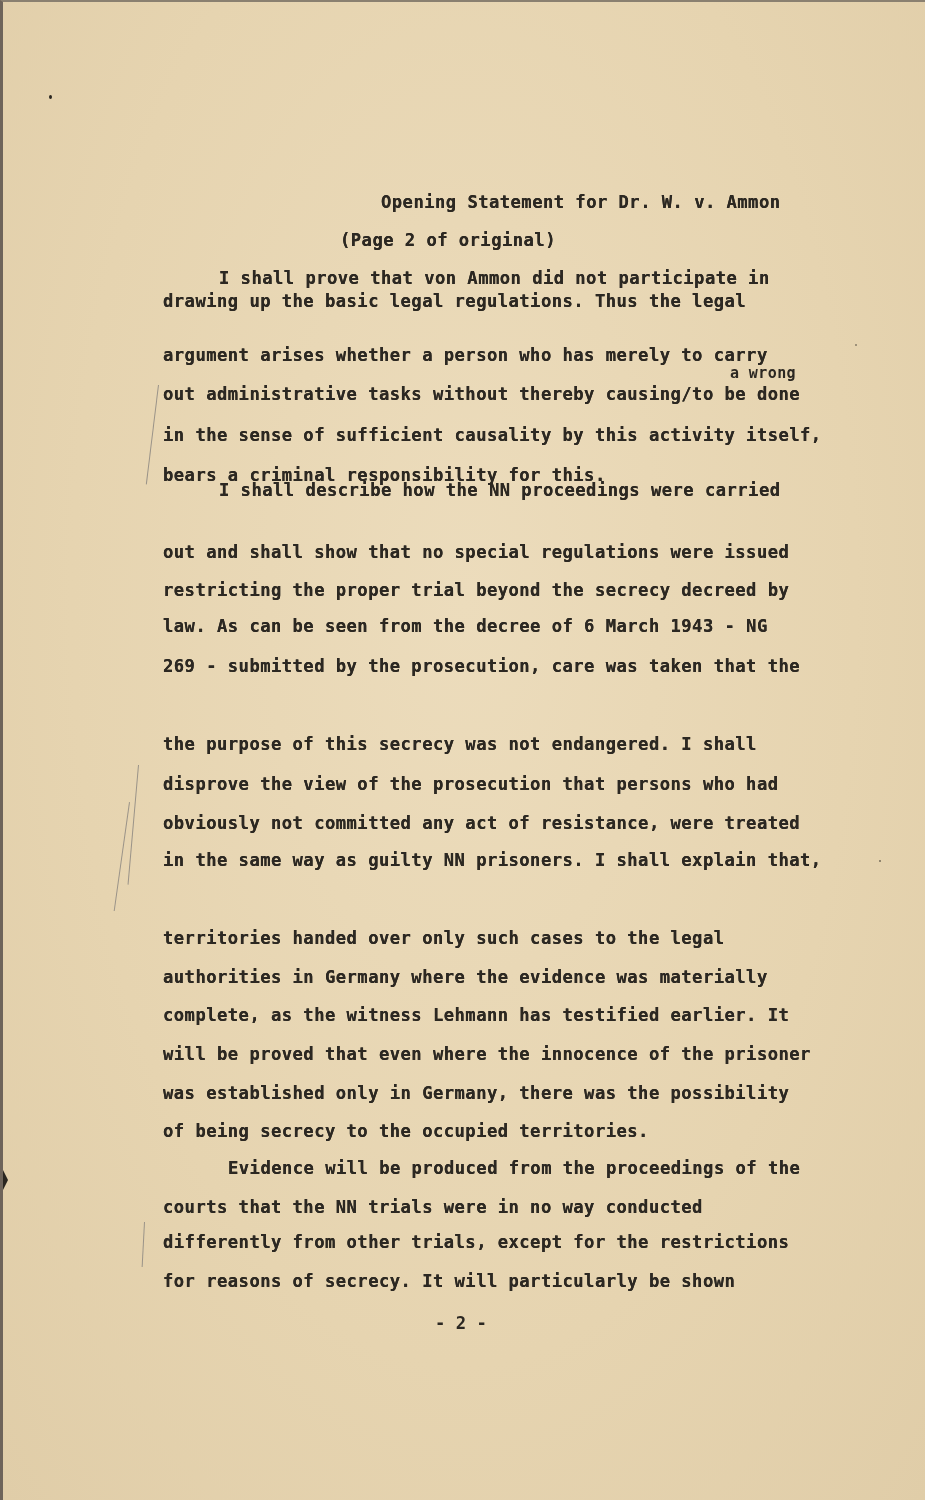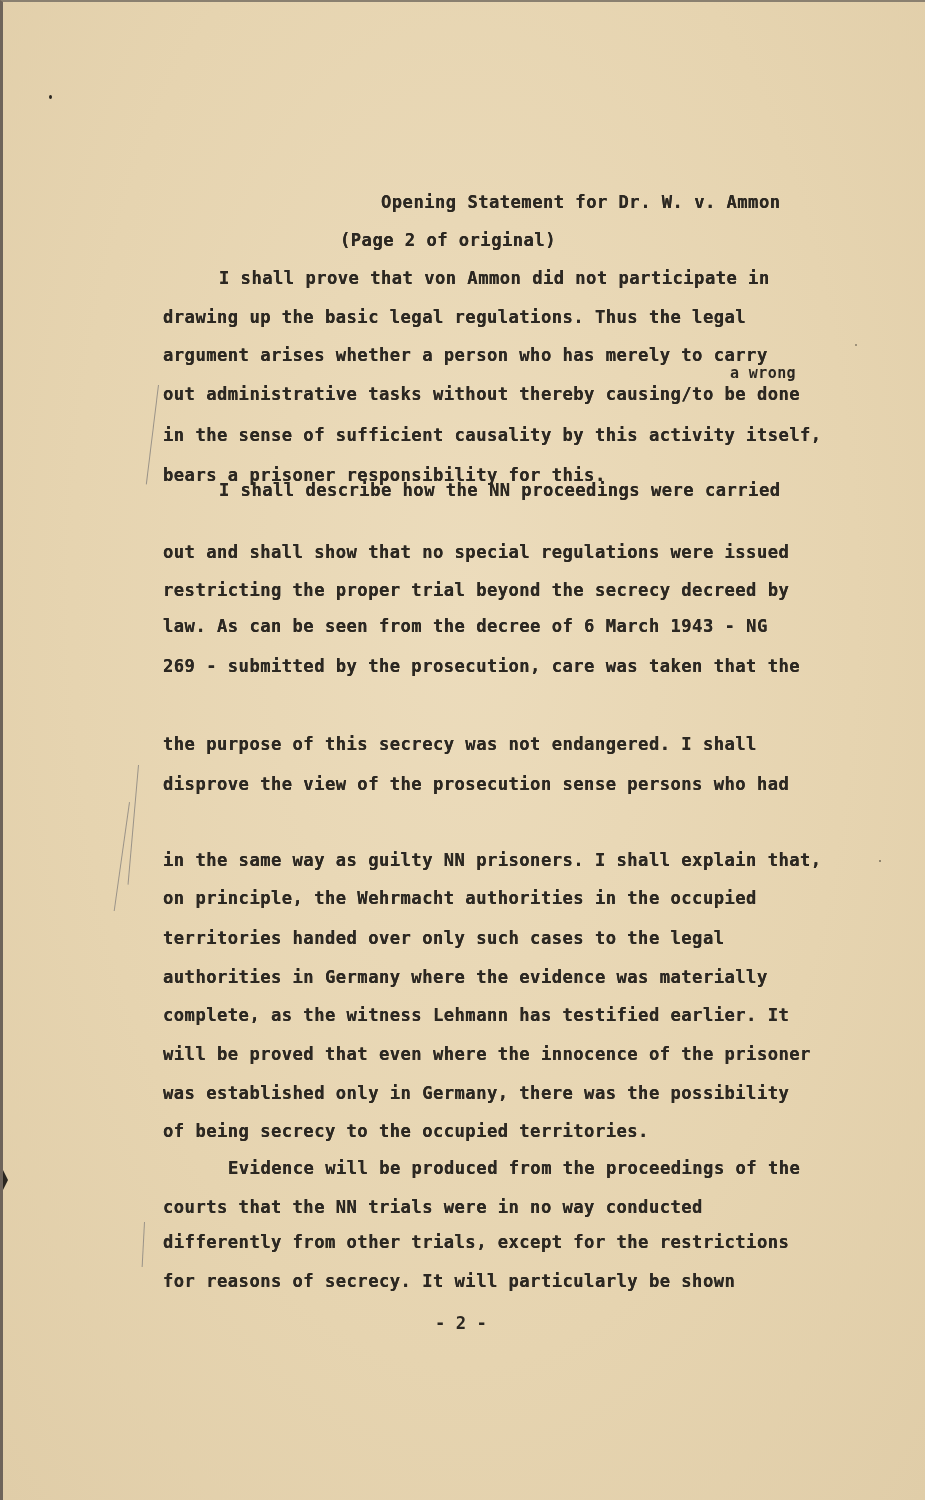--- a/index.html
+++ b/index.html
@@ -81,36 +81,36 @@
   </style>
 </head>
 <body>
 
 <div class="page">
 
   <div class="line title">Opening Statement for Dr. W. v. Ammon</div>
   <div class="line subtitle">(Page 2 of original)</div>
 
   <div class="line indent" style="top:268px">I shall prove that von Ammon did not participate in</div>
-  <div class="line l" style="top:307px">drawing up the basic legal regulations. Thus the legal</div>
+  <div class="line l" style="top:291px">drawing up the basic legal regulations. Thus the legal</div>
   <div class="line l" style="top:345px">argument arises whether a person who has merely to carry</div>
   <div class="interlinear">a wrong</div>
   <div class="line l" style="top:384px">out administrative tasks without thereby causing/to be done</div>
   <div class="line l" style="top:425px">in the sense of sufficient causality by this activity itself,</div>
-  <div class="line l" style="top:465px">bears a prisoner responsibility for this.</div>
+  <div class="line l" style="top:465px">bears a criminal responsibility for this.</div>
 
   <div class="line indent" style="top:480px">I shall describe how the NN proceedings were carried</div>
   <div class="line l" style="top:542px">out and shall show that no special regulations were issued</div>
   <div class="line l" style="top:580px">restricting the proper trial beyond the secrecy decreed by</div>
   <div class="line l" style="top:616px">law. As can be seen from the decree of 6 March 1943 - NG</div>
   <div class="line l" style="top:656px">269 - submitted by the prosecution, care was taken that the</div>
   <div class="line l" style="top:734px">the purpose of this secrecy was not endangered. I shall</div>
-  <div class="line l" style="top:774px">disprove the view of the prosecution sense persons who had</div>
+  <div class="line l" style="top:774px">disprove the view of the prosecution that persons who had</div>
+  <div class="line l" style="top:813px">obviously not committed any act of resistance, were treated</div>
   <div class="line l" style="top:850px">in the same way as guilty NN prisoners. I shall explain that,</div>
-  <div class="line l" style="top:888px">on principle, the Wehrmacht authorities in the occupied</div>
   <div class="line l" style="top:928px">territories handed over only such cases to the legal</div>
   <div class="line l" style="top:967px">authorities in Germany where the evidence was materially</div>
   <div class="line l" style="top:1005px">complete, as the witness Lehmann has testified earlier. It</div>
   <div class="line l" style="top:1044px">will be proved that even where the innocence of the prisoner</div>
   <div class="line l" style="top:1083px">was established only in Germany, there was the possibility</div>
   <div class="line l" style="top:1121px">of being secrecy to the occupied territories.</div>
 
   <div class="line indent" style="left:225px; top:1158px">Evidence will be produced from the proceedings of the</div>
   <div class="line l" style="top:1197px">courts that the NN trials were in no way conducted</div>
   <div class="line l" style="top:1232px">differently from other trials, except for the restrictions</div>

